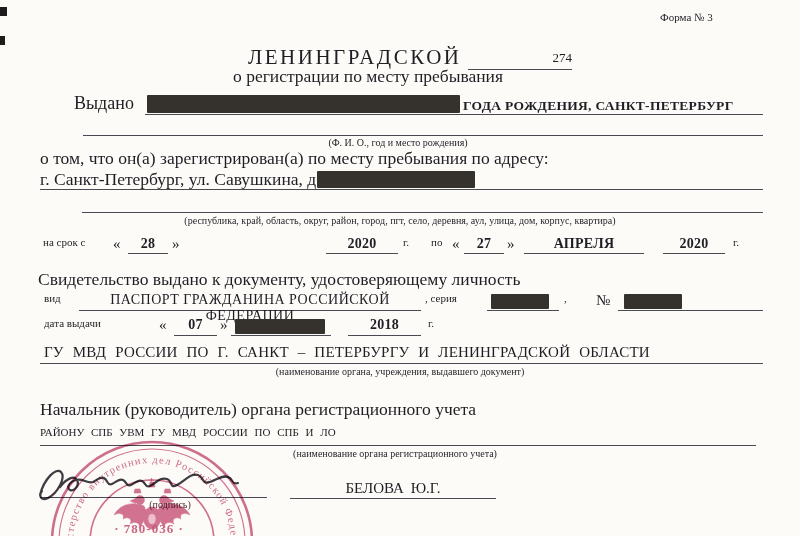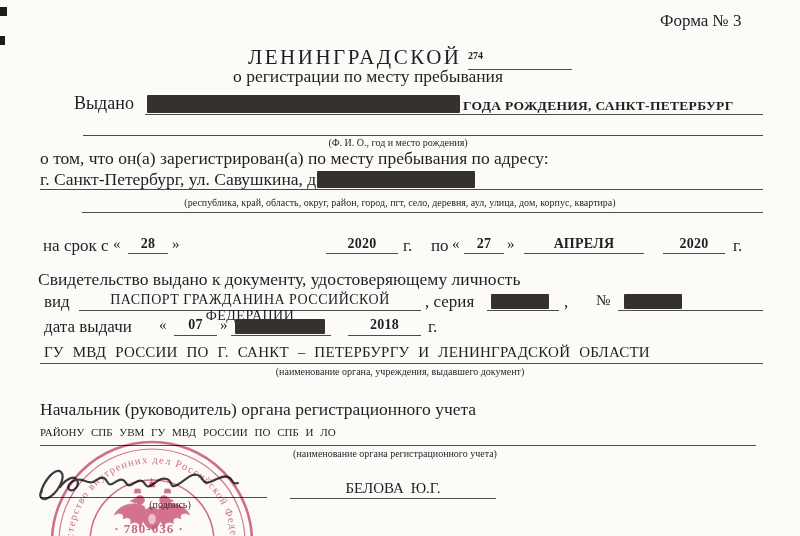--- a/index.html
+++ b/index.html
@@ -11,55 +11,55 @@
   .abs{position:absolute;white-space:nowrap;}
   .cap{font-size:10px;color:#26262c;text-align:center;white-space:nowrap;}
   .rule{position:absolute;height:1.3px;background:#4a4a52;}
   .field{
     position:absolute;border-bottom:1.3px solid #4a4a52;
     text-align:center;font-weight:bold;font-size:14px;letter-spacing:.3px;
   }
   .field.normalw{font-weight:normal;}
   .redact{position:absolute;background:#35312c;border-radius:1px;}
   .quote{font-size:15px;}
-  .lbl{font-size:17px;}
+  .lbl{font-size:11px;}
   .body-t{font-size:17.5px;}
   .wordsp{word-spacing:5px;letter-spacing:.2px;}
   svg{position:absolute;mix-blend-mode:multiply;}
   .artifact{position:absolute;background:#1c1c1c;}
 </style>
 </head>
 <body>
 
 <div class="doc">
 
   <div class="artifact" style="left:0;top:7px;width:7px;height:9px;"></div>
   <div class="artifact" style="left:0;top:36px;width:5px;height:9px;"></div>
 
   <div class="abs lbl" style="left:660px;top:11px;">Форма № 3</div>
 
   <div class="abs" style="left:248px;top:45px;font-size:21px;letter-spacing:2.5px;">ЛЕНИНГРАДСКОЙ</div>
-  <div class="abs" style="left:468px;top:50px;width:104px;text-align:left;font-weight:bold;font-size:10px;">274</div>
+  <div class="abs" style="left:468px;top:50px;width:104px;text-align:right;font-weight:normal;font-size:13px;">274</div>
   <div class="rule" style="left:468px;top:69px;width:104px;"></div>
   <div class="abs body-t" style="left:233px;top:66px;">о регистрации по месту пребывания</div>
 
   <div class="abs" style="left:74px;top:93px;font-size:18px;">Выдано</div>
   <div class="redact" style="left:147px;top:95px;width:313px;height:18px;"></div>
   <div class="abs" style="left:463px;top:98px;font-size:13.5px;font-weight:bold;letter-spacing:.3px;">ГОДА РОЖДЕНИЯ, САНКТ-ПЕТЕРБУРГ</div>
   <div class="rule" style="left:145px;top:114px;width:618px;"></div>
   <div class="rule" style="left:83px;top:135px;width:680px;"></div>
   <div class="abs cap" style="left:278px;top:137px;width:240px;">(Ф. И. О., год и место рождения)</div>
 
   <div class="abs body-t" style="left:40px;top:148px;">о том, что он(а) зарегистрирован(а) по месту пребывания по адресу:</div>
 
   <div class="abs body-t" style="left:40px;top:169px;">г. Санкт-Петербург, ул. Савушкина, дом</div>
   <div class="redact" style="left:317px;top:171px;width:158px;height:17px;"></div>
   <div class="rule" style="left:40px;top:189px;width:723px;"></div>
   <div class="rule" style="left:82px;top:212px;width:681px;"></div>
-  <div class="abs cap" style="left:120px;top:197px;width:560px;">(республика, край, область, округ, район, город, пгт, село, деревня, аул, улица, дом, корпус, квартира)</div>
+  <div class="abs cap" style="left:120px;top:215px;width:560px;">(республика, край, область, округ, район, город, пгт, село, деревня, аул, улица, дом, корпус, квартира)</div>
 
   <div class="abs lbl" style="left:43px;top:236px;">на срок с</div>
   <div class="abs quote" style="left:113px;top:236px;">«</div>
   <div class="field" style="left:128px;top:236px;width:40px;height:17px;">28</div>
   <div class="abs quote" style="left:172px;top:236px;">»</div>
   <div class="field" style="left:326px;top:236px;width:72px;height:17px;">2020</div>
   <div class="abs lbl" style="left:403px;top:236px;">г.</div>
   <div class="abs lbl" style="left:431px;top:236px;">по</div>
   <div class="abs quote" style="left:452px;top:236px;">«</div>
   <div class="field" style="left:464px;top:236px;width:40px;height:17px;">27</div>

